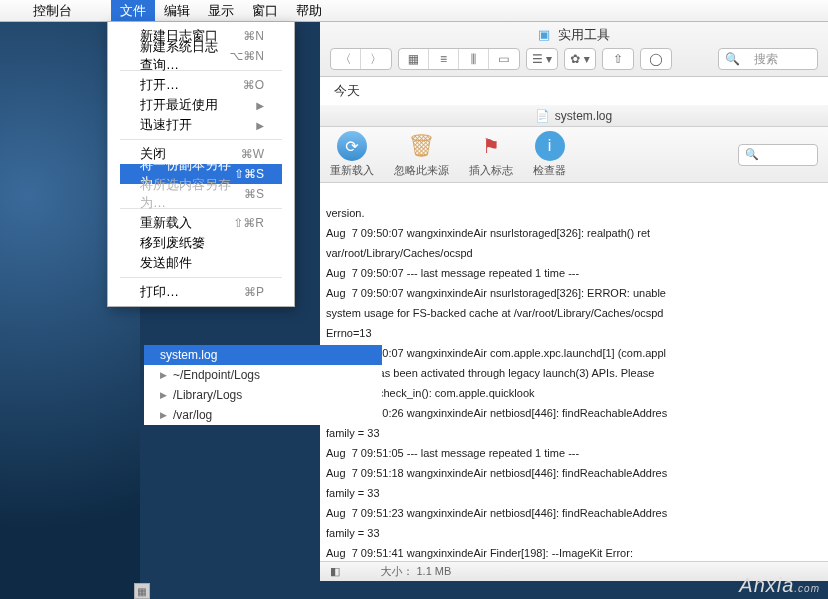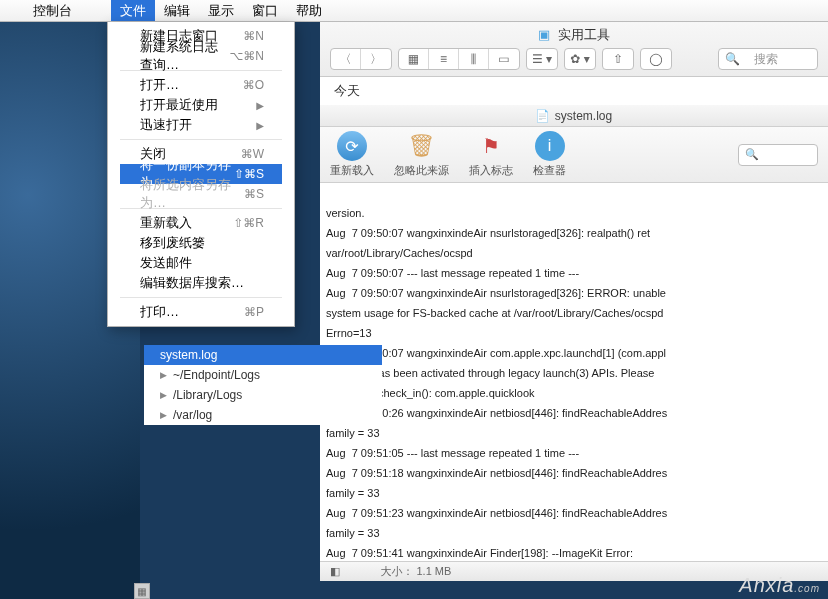--- a/index.html
+++ b/index.html
@@ -110,23 +110,20 @@
     <div class="sep"></div>
     <div class="drow">
       <span>重新载入</span>
       <span class="sc">⇧⌘R</span>
     </div>
     <div class="drow">
       <span>移到废纸篓</span>
     </div>
     <div class="drow">
       <span>发送邮件</span>
-    </div>
-    <div class="drow">
-      <span>编辑数据库搜索…</span>
     </div>
     <div class="sep"></div>
     <div class="drow">
       <span>打印…</span>
       <span class="sc">⌘P</span>
     </div>
   </div>
 
 <div class="finder-header">
   <div class="finder-title">

